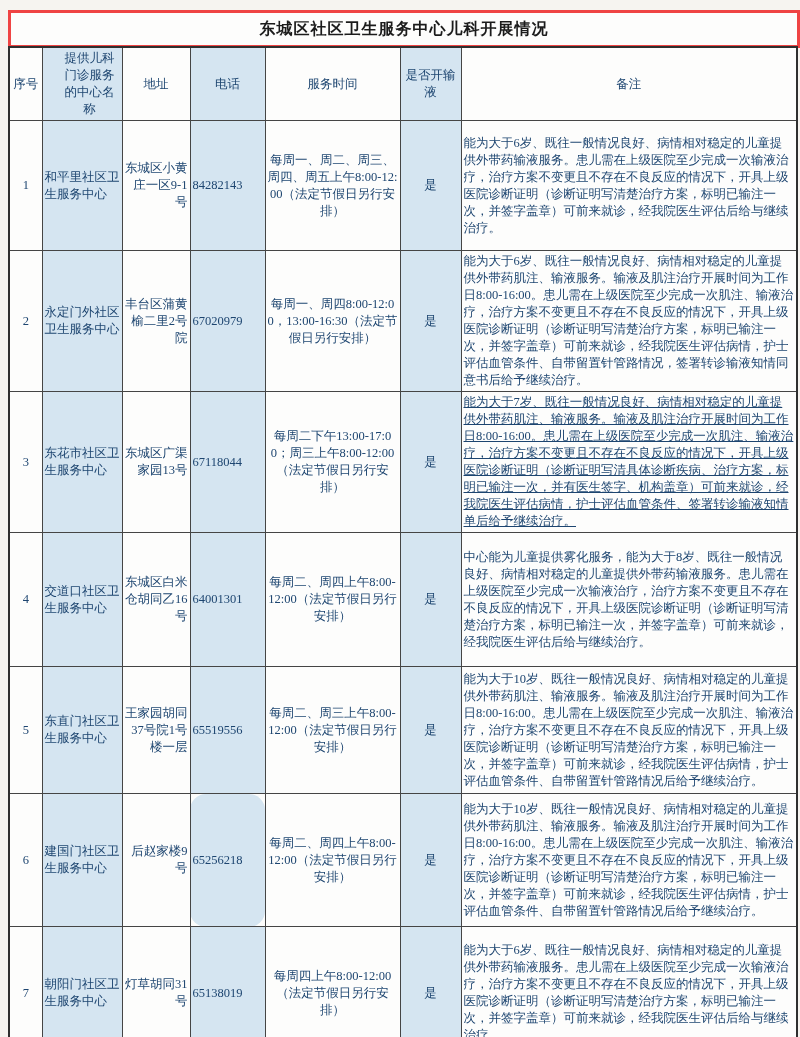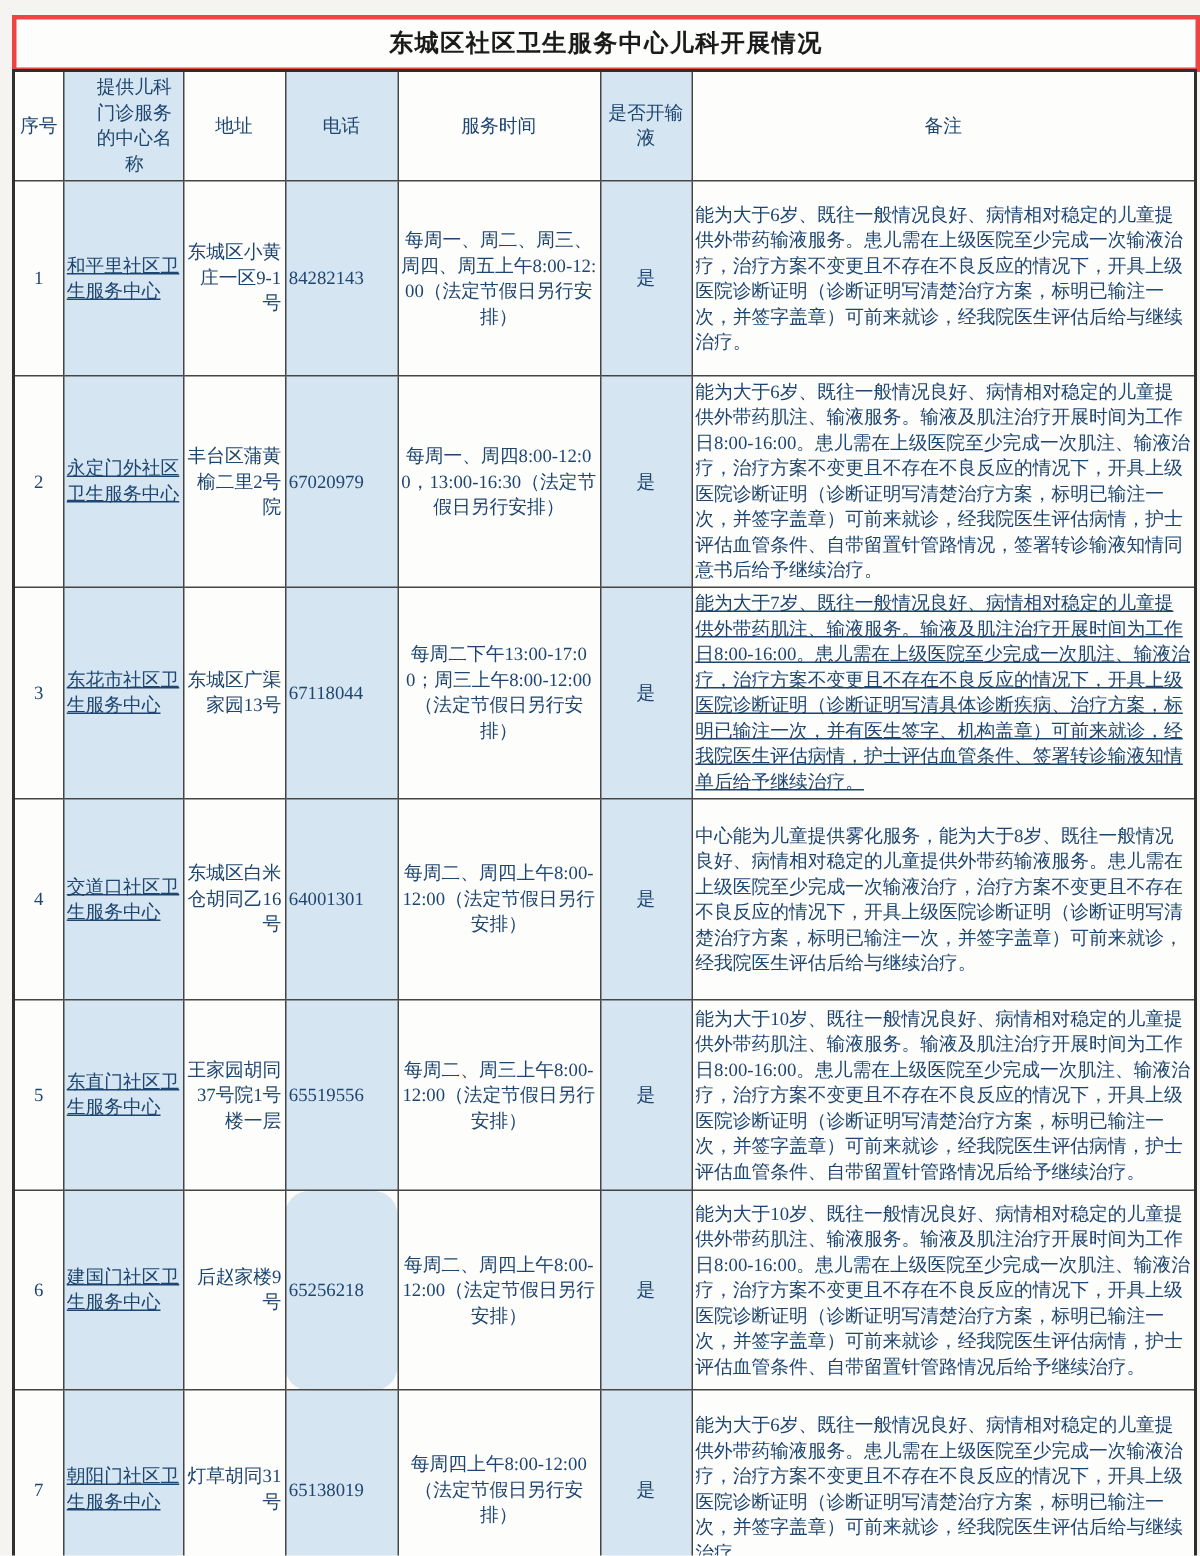--- a/index.html
+++ b/index.html
@@ -54,21 +54,21 @@
     padding: 2px 2px;
     box-sizing: border-box;
     word-break: break-all;
   }
   table.main-table th {
     font-weight: normal;
     text-align: center;
     padding: 2px 2px;
   }
   td.c-seq { text-align: center; }
-  td.c-center { text-align: left; padding: 2px 3px; text-decoration: underline; }
+  td.c-center { text-align: left; padding: 2px 3px; }
   td.c-address { text-align: right; padding: 2px 4px; }
   td.c-phone { text-align: left; padding: 2px 4px; }
   td.c-hours { text-align: center; padding: 2px 6px; }
   td.c-infusion { text-align: center; }
   td.c-notes { text-align: left; padding: 2px 4px; }
   .shaded { background: var(--shade, #d5e5f1); }
 </style>
 </head>
 <body style="--page-bg: #f6f4f0; --title-color: #1b1b1b; --text-color: #1d4570; --shade: #d5e5f1;">
 

